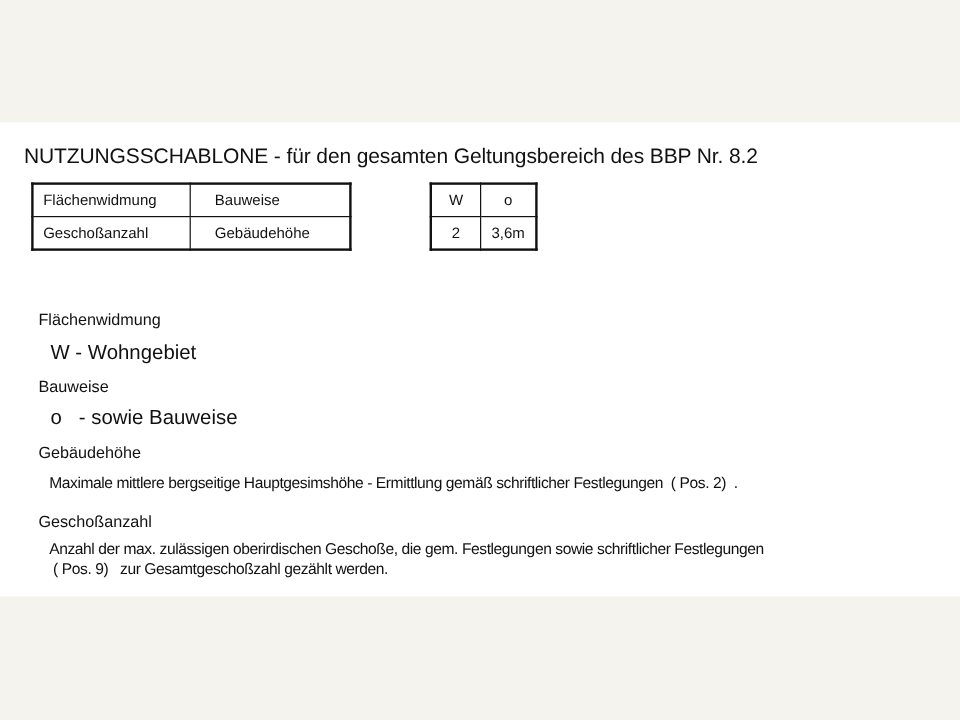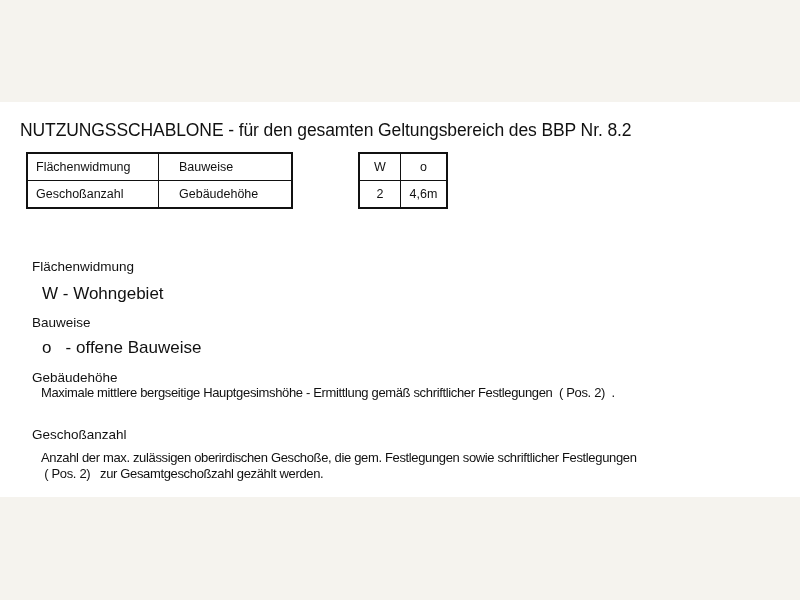--- a/index.html
+++ b/index.html
@@ -68,32 +68,32 @@
     </table>
 
   <table class="schab" id="tbl-right">
     <tbody>
         <tr>
       <td class="c1">W</td>
       <td class="c2">o</td>
     </tr>
     <tr>
       <td class="c1">2</td>
-      <td class="c2">4,6m</td>
+      <td class="c2">3,6m</td>
     </tr>
   </tbody>
     </table>
 
   <div class="sec-h" style="top:157px">Flächenwidmung</div>
   <div class="sec-t" style="top:182px">W - Wohngebiet</div>
 
   <div class="sec-h" style="top:213px">Bauweise</div>
-  <div class="sec-t" style="top:236px; white-space:pre">o   - offene Bauweise</div>
+  <div class="sec-t" style="top:236px; white-space:pre">o   - sowie Bauweise</div>
 
   <div class="sec-h" style="top:268px">Gebäudehöhe</div>
-  <div class="sec-t narrow" style="top:283px; white-space:pre">Maximale mittlere bergseitige Hauptgesimshöhe - Ermittlung gemäß schriftlicher Festlegungen  ( Pos. 2)  .</div>
+  <div class="sec-t narrow" style="top:293px; white-space:pre">Maximale mittlere bergseitige Hauptgesimshöhe - Ermittlung gemäß schriftlicher Festlegungen  ( Pos. 2)  .</div>
 
   <div class="sec-h" style="top:325px">Geschoßanzahl</div>
   <div class="sec-t narrow" style="top:348px; white-space:pre">Anzahl der max. zulässigen oberirdischen Geschoße, die gem. Festlegungen sowie schriftlicher Festlegungen</div>
-  <div class="sec-t narrow" style="top:364px; white-space:pre"> ( Pos. 2)   zur Gesamtgeschoßzahl gezählt werden.</div>
+  <div class="sec-t narrow" style="top:364px; white-space:pre"> ( Pos. 9)   zur Gesamtgeschoßzahl gezählt werden.</div>
 </div>
 
 <div class="band-bottom"></div>
 
 </body></html>

